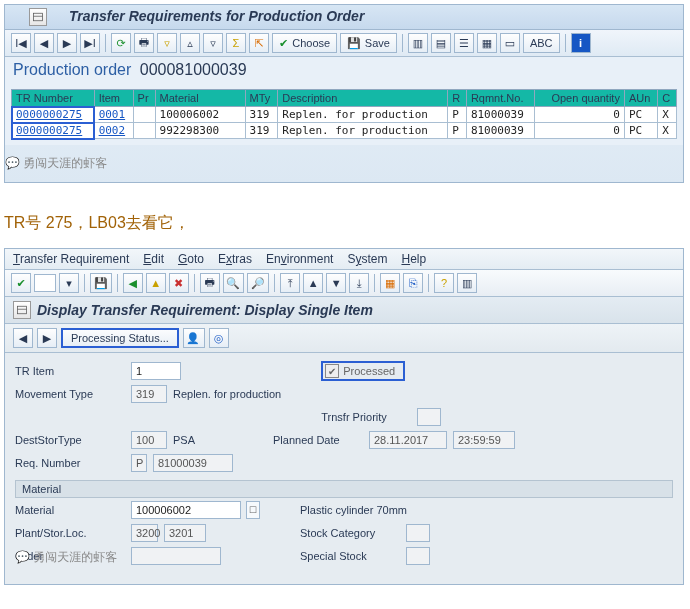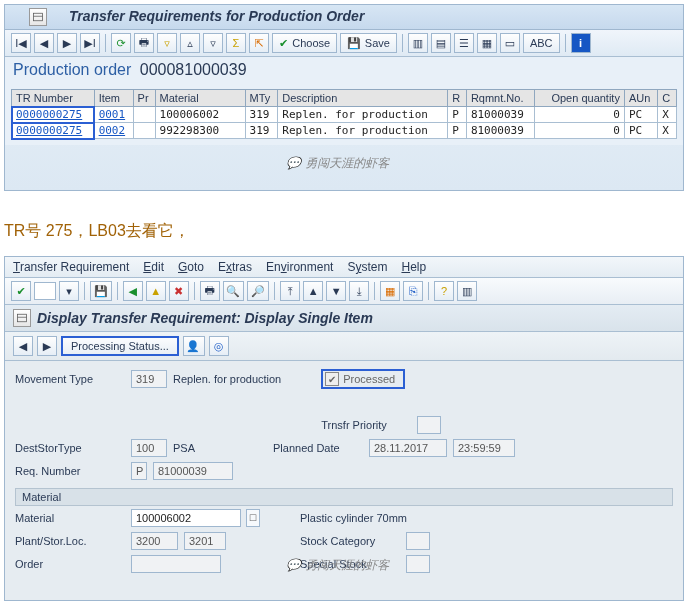--- a/index.html
+++ b/index.html
@@ -38,26 +38,26 @@
     border-bottom:1px solid #a9bed2;
     font-size:11px;color:#2a3a55;
   }
   .tbtn{height:20px;min-width:20px;border:1px solid #9fb7cf;background:linear-gradient(#fefefe,#e6eef6);display:flex;align-items:center;justify-content:center;font-size:11px;color:#2a3a55;cursor:pointer;padding:0 3px;}
   .tsep{width:1px;height:18px;background:#9fb7cf;margin:0 2px}
   .tbtn.text{padding:0 6px;gap:4px}
   .info-line{padding:4px 8px;color:#2d5fa4;font-size:16px;background:#e8f0f8;}
   .info-line .val{color:#2a3a55;margin-left:4px}
   .tbl-wrap{padding:6px;background:#e8f0f8;}
   table.sap-tbl{border-collapse:collapse;width:100%;font-size:11px;background:#fff}
-  .sap-tbl th{background:#e5e5e5;border:1px solid #8fa7bf;padding:2px 4px;text-align:left;color:#2a3a55;font-weight:normal;white-space:nowrap}
+  .sap-tbl th{background:#14b8a6;border:1px solid #8fa7bf;padding:2px 4px;text-align:left;color:#2a3a55;font-weight:normal;white-space:nowrap}
   .sap-tbl td{border:1px solid #a9bed2;padding:1px 4px;font-family:monospace;font-size:11px;color:#222;background:#fff;white-space:nowrap}
   .sap-tbl td.link{color:#1657c4;text-decoration:underline}
   .hl-cell{outline:2px solid #2b5fd3;outline-offset:-1px}
   .sap-tbl td.num{text-align:right}
-  .watermark{position:relative;text-align:center;padding:10px 12px 18px 0;color:#888;font-size:12px;font-style:italic;}
+  .watermark{position:relative;text-align:left;padding:10px 12px 10px 0;color:#888;font-size:12px;}
 
   
   .mid-text{margin:30px 4px 14px 4px;font-size:16px;color:#a16207}
 
   
   .sap-win2 {
     background:linear-gradient(#eef3f6,#e4eaef);
     border:1px solid #9fb7cf;width:680px;margin:4px;
   }
   .menubar {
@@ -309,20 +309,24 @@
       </div>
     <div class="tbtn">
         <span class="g-blue">◎</span>
       </div>
   </div>
 
   <div class="form-area">
     <div class="fcol">
       <div>
         <div class="frow">
+          <div class="flabel">TR Item</div>
+          <div class="finput" style="width:50px">1</div>
+        </div>
+        <div class="frow">
           <div class="flabel">Movement Type</div>
           <div class="finput ro" style="width:36px">319</div>
           <div style="color:#2a3a55">Replen. for production</div>
         </div>
       </div>
       <div>
         <div class="frow">
           <span class="processed-box">
             <span class="checkbox">✔</span>
             <span>Processed</span>
@@ -362,21 +366,21 @@
 
     <div class="fcol">
       <div>
         <div class="frow">
           <div class="flabel">Material</div>
           <div class="finput" style="width:110px">100006002</div>
           <div class="pick-icon">☐</div>
         </div>
         <div class="frow">
           <div class="flabel">Plant/Stor.Loc.</div>
-          <div class="finput ro" style="width:47px">3200</div>
+          <div class="finput ro" style="width:27px">3200</div>
           <div class="finput ro" style="width:42px">3201</div>
         </div>
         <div class="frow">
           <div class="flabel">Order</div>
           <div class="finput ro" style="width:90px"></div>
         </div>
       </div>
       <div>
         <div class="frow">
           <div style="color:#2a3a55">Plastic cylinder 70mm</div>

